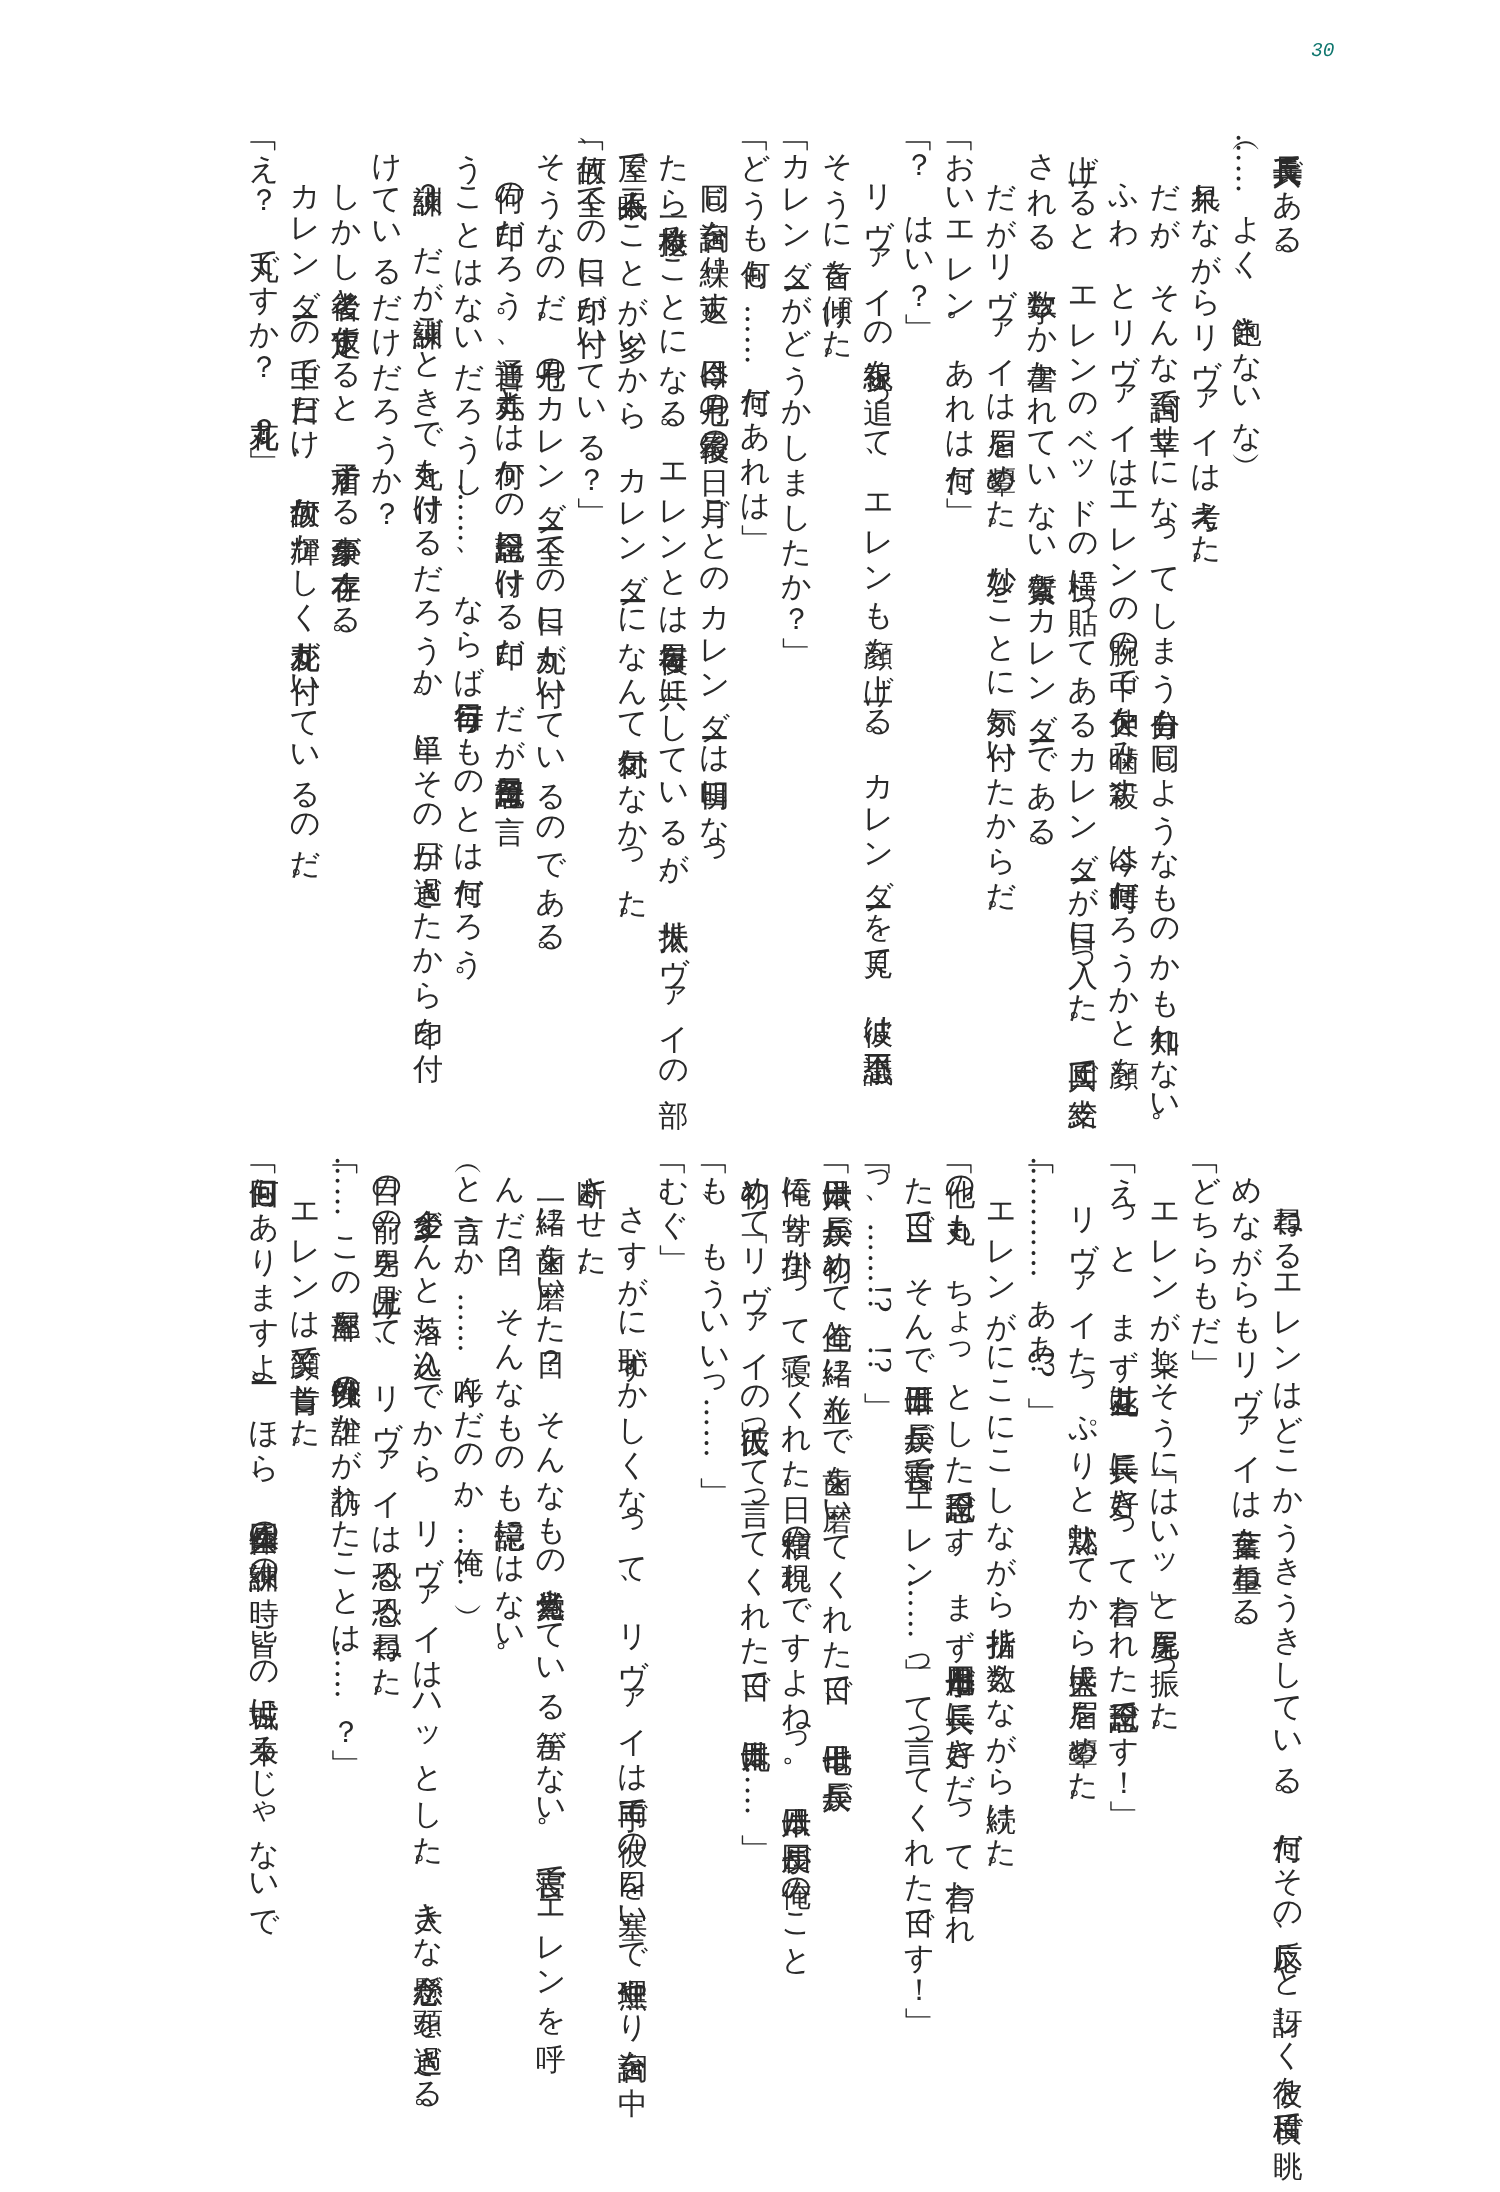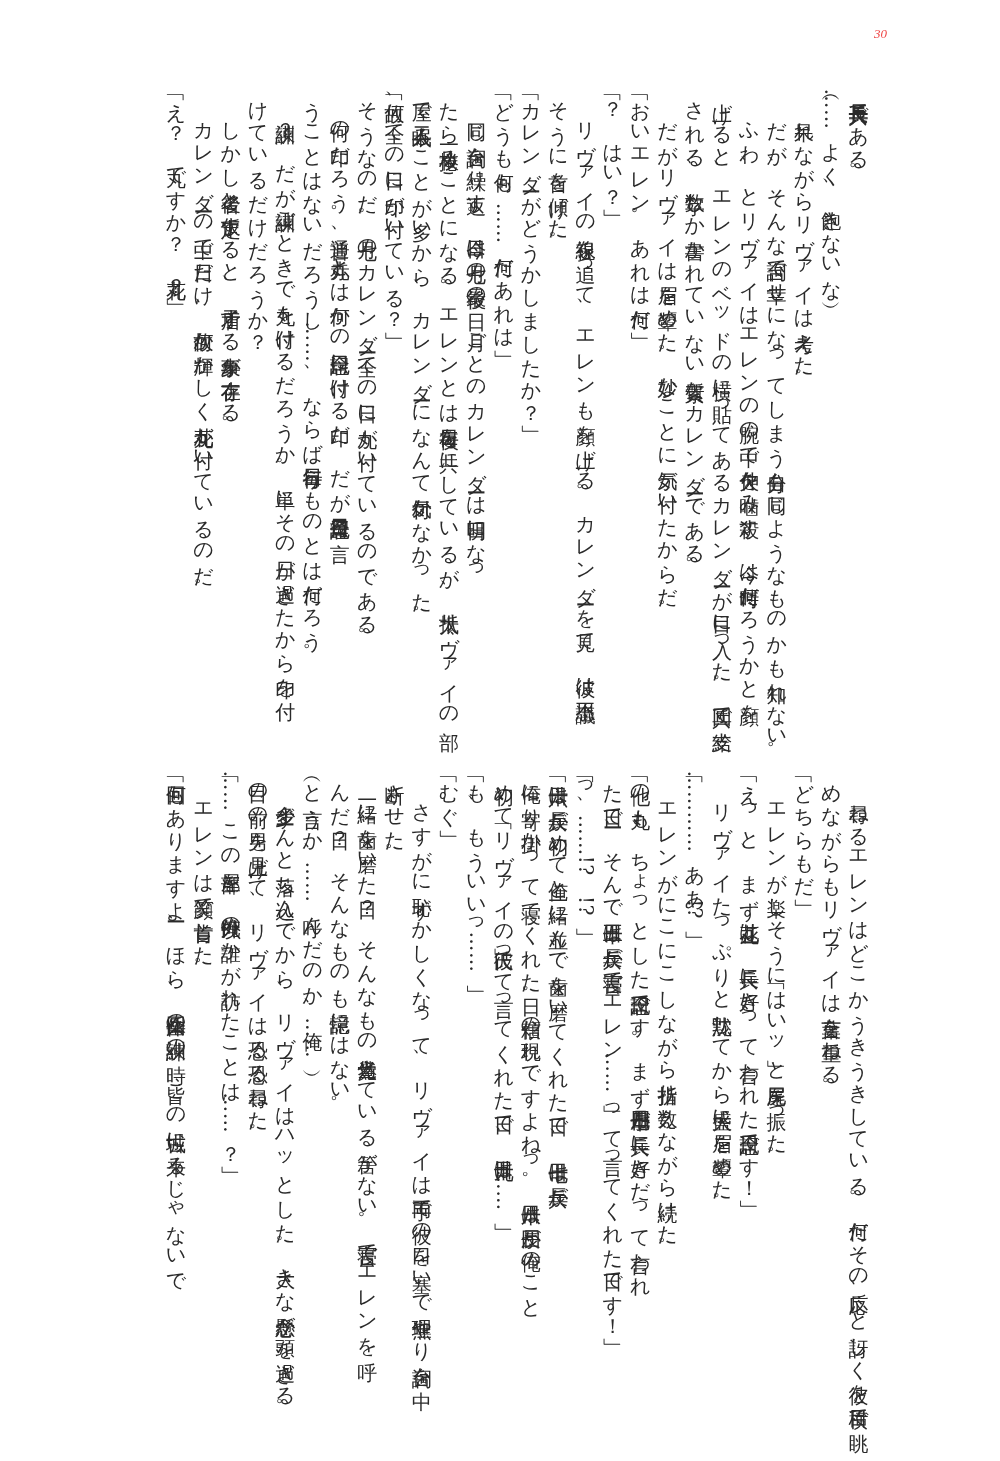--- a/index.html
+++ b/index.html
@@ -3,22 +3,22 @@
 <meta charset="utf-8">
 <style>
   html, body { margin: 0; padding: 0; background: #ffffff; }
   body {
     width: 1000px; height: 1461px; position: relative; overflow: hidden;
     font-family: "DejaVu Serif", "Liberation Serif", serif;
     color: #2a2a2a;
   }
   .page-number {
     position: absolute; top: 26px; left: 874px;
-    font-family: Liberation Serif, serif; font-style: italic;
-    font-size: 13px; color: #ef4444;
+    font-family: Liberation Mono, monospace; font-style: italic;
+    font-size: 13px; color: #0f766e;
   }
   .block {
     position: absolute;
     writing-mode: vertical-rl;
     -webkit-writing-mode: vertical-rl;
     font-size: 20px;
     line-height: 27.3px;
     letter-spacing: 0.5px;
     white-space: pre;
   }

